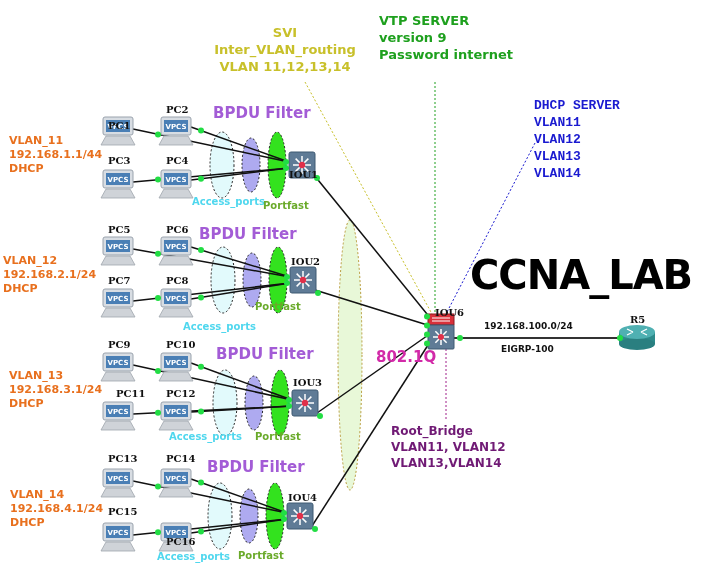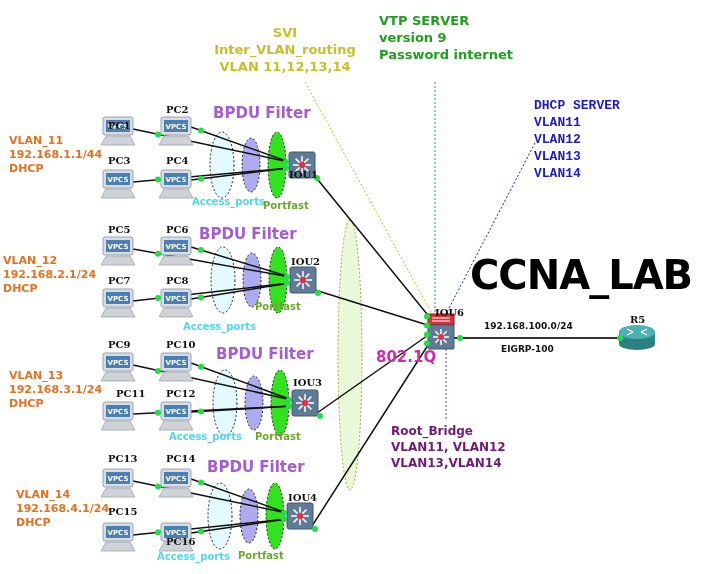--- a/index.html
+++ b/index.html
@@ -342,21 +342,21 @@
     </div>
     <div class="lbl pcname" style="left:108px;top:339px;">PC9</div>
     <div class="lbl pcname" style="left:166px;top:339px;">PC10</div>
     <div class="lbl pcname" style="left:108px;top:388px;margin-left:8px;">PC11</div>
     <div class="lbl pcname" style="left:166px;top:388px;">PC12</div>
     <div class="lbl bpdu" style="left:216px;top:346px;">BPDU Filter</div>
     <div class="lbl access" style="left:169px;top:431px;">Access_ports</div>
     <div class="lbl portfast" style="left:255px;top:431px;">Portfast</div>
     <div class="lbl iouname" style="left:293px;top:377px;">IOU3</div>
 
-    <div class="lbl vlan" style="left:16px;top:488px;">
+    <div class="lbl vlan" style="left:10px;top:488px;">
       <div>VLAN_14</div>
       <div>192.168.4.1/24</div>
       <div>DHCP</div>
     </div>
     <div class="lbl pcname" style="left:108px;top:453px;">PC13</div>
     <div class="lbl pcname" style="left:166px;top:453px;">PC14</div>
     <div class="lbl pcname" style="left:108px;top:506px;">PC15</div>
     <div class="lbl pcname" style="left:166px;top:506px;margin-top:30px;">PC16</div>
     <div class="lbl bpdu" style="left:207px;top:459px;">BPDU Filter</div>
     <div class="lbl access" style="left:157px;top:551px;">Access_ports</div>

